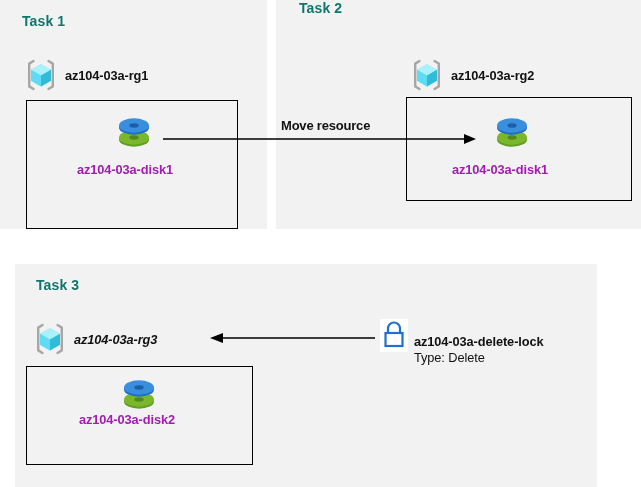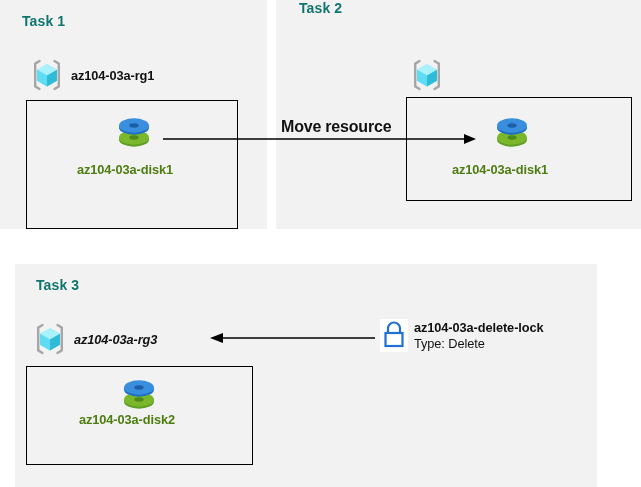--- a/index.html
+++ b/index.html
@@ -43,21 +43,21 @@
   .rg-label {
     font-size: 12.8px;
     font-weight: bold;
     color: #111111;
     letter-spacing: -0.1px;
   }
   .disk-label {
     position: absolute;
     font-size: 12.8px;
     font-weight: bold;
-    color: #4d7c0f;
+    color: #a21caf;
     white-space: nowrap;
     letter-spacing: -0.1px;
   }
   .icon-rg {
     width: 34px;
     height: 34px;
     display: block;
     flex: 0 0 auto;
   }
   .icon-disk {
@@ -72,21 +72,21 @@
     height: 33px;
     display: block;
     background: #ffffff;
   }
   .arrow-svg {
     position: absolute;
     overflow: visible;
   }
   .move-label {
     position: absolute;
-    font-size: 16px;
+    font-size: 13px;
     font-weight: bold;
     color: #111111;
     white-space: nowrap;
     letter-spacing: -0.2px;
   }
   .lock-text {
     position: absolute;
     white-space: nowrap;
     font-size: 12.8px;
     color: #111111;
@@ -108,21 +108,21 @@
     text-align: center;
   }
 </style>
 </head>
 <body>
 
 <div class="panel" style="left:0px; top:0px; width:267px; height:229px;">
 </div>
 <div class="panel-title" style="left:22px; top:13px;">Task 1</div>
 
-<div class="rg-group" style="left:30px; top:58px;">
+<div class="rg-group" style="left:24px; top:58px;">
   <span style="line-height:0;">
     <svg class="icon-rg" viewBox="0 0 34 34" xmlns="http://www.w3.org/2000/svg">
       <path d="M9.5 3 L5.2 5.6 L5.2 28.4 L9.5 31" fill="none" stroke="#a6a6a6" stroke-width="2.4" stroke-linecap="round" stroke-linejoin="round"></path>
       <path d="M24.5 3 L28.8 5.6 L28.8 28.4 L24.5 31" fill="none" stroke="#a6a6a6" stroke-width="2.4" stroke-linecap="round" stroke-linejoin="round"></path>
       <polygon points="17,6.2 27,11.8 27,22.8 17,28.4 7,22.8 7,11.8" fill="#7ae7f7"></polygon>
       <polygon points="17,6.2 27,11.8 17,17.4 7,11.8" fill="#a9f1fb"></polygon>
       <polygon points="17,17.4 27,11.8 27,22.8 17,28.4" fill="#30bcd8"></polygon>
       <polygon points="17,17.4 17,28.4 7,22.8 7,11.8" fill="#5fdcf4"></polygon>
     </svg>
   </span>
@@ -152,20 +152,21 @@
   <span style="line-height:0;">
     <svg class="icon-rg" viewBox="0 0 34 34" xmlns="http://www.w3.org/2000/svg">
       <path d="M9.5 3 L5.2 5.6 L5.2 28.4 L9.5 31" fill="none" stroke="#a6a6a6" stroke-width="2.4" stroke-linecap="round" stroke-linejoin="round"></path>
       <path d="M24.5 3 L28.8 5.6 L28.8 28.4 L24.5 31" fill="none" stroke="#a6a6a6" stroke-width="2.4" stroke-linecap="round" stroke-linejoin="round"></path>
       <polygon points="17,6.2 27,11.8 27,22.8 17,28.4 7,22.8 7,11.8" fill="#7ae7f7"></polygon>
       <polygon points="17,6.2 27,11.8 17,17.4 7,11.8" fill="#a9f1fb"></polygon>
       <polygon points="17,17.4 27,11.8 27,22.8 17,28.4" fill="#30bcd8"></polygon>
       <polygon points="17,17.4 17,28.4 7,22.8 7,11.8" fill="#5fdcf4"></polygon>
     </svg>
   </span>
+  <span class="rg-label">az104-03a-rg2</span>
 </div>
 
 <div class="inner-box" style="left:406px; top:97px; width:226px; height:104px;"></div>
 
 <span class="icon-disk" style="left:490px; top:112px;">
   <svg width="44" height="40" viewBox="0 0 44 40" xmlns="http://www.w3.org/2000/svg">
     <ellipse cx="22" cy="27.5" rx="15" ry="7.2" fill="#5f9f23"></ellipse>
     <ellipse cx="22" cy="25.5" rx="15" ry="7.2" fill="#7ab72b"></ellipse>
     <ellipse cx="22" cy="25.5" rx="4.6" ry="2.2" fill="#4f8a1c"></ellipse>
     <ellipse cx="22" cy="15.5" rx="15" ry="7.2" fill="#1f6fc4"></ellipse>
@@ -221,16 +222,16 @@
   <polygon points="0,11 13,6 13,16" fill="#000000"></polygon>
 </svg>
 
 <span class="icon-lock" style="left:380px; top:319px;">
   <svg width="28" height="33" viewBox="0 0 28 33" xmlns="http://www.w3.org/2000/svg">
     <path d="M8 14 L8 9.5 A6 6 0 0 1 20 9.5 L20 14" fill="none" stroke="#1f6fd4" stroke-width="2.2"></path>
     <rect x="5.5" y="14" width="17" height="13" fill="#ffffff" stroke="#1f6fd4" stroke-width="2.2"></rect>
   </svg>
 </span>
 
-<div class="lock-text" style="left:414px; top:320px;">
+<div class="lock-text" style="left:414px; top:334px;">
   <span class="lock-name">az104-03a-delete-lock</span>
   <span class="lock-type-line"><span class="lock-type-key">Type:</span> <span class="lock-type-val">Delete</span></span>
 </div>
 
 </body></html>

